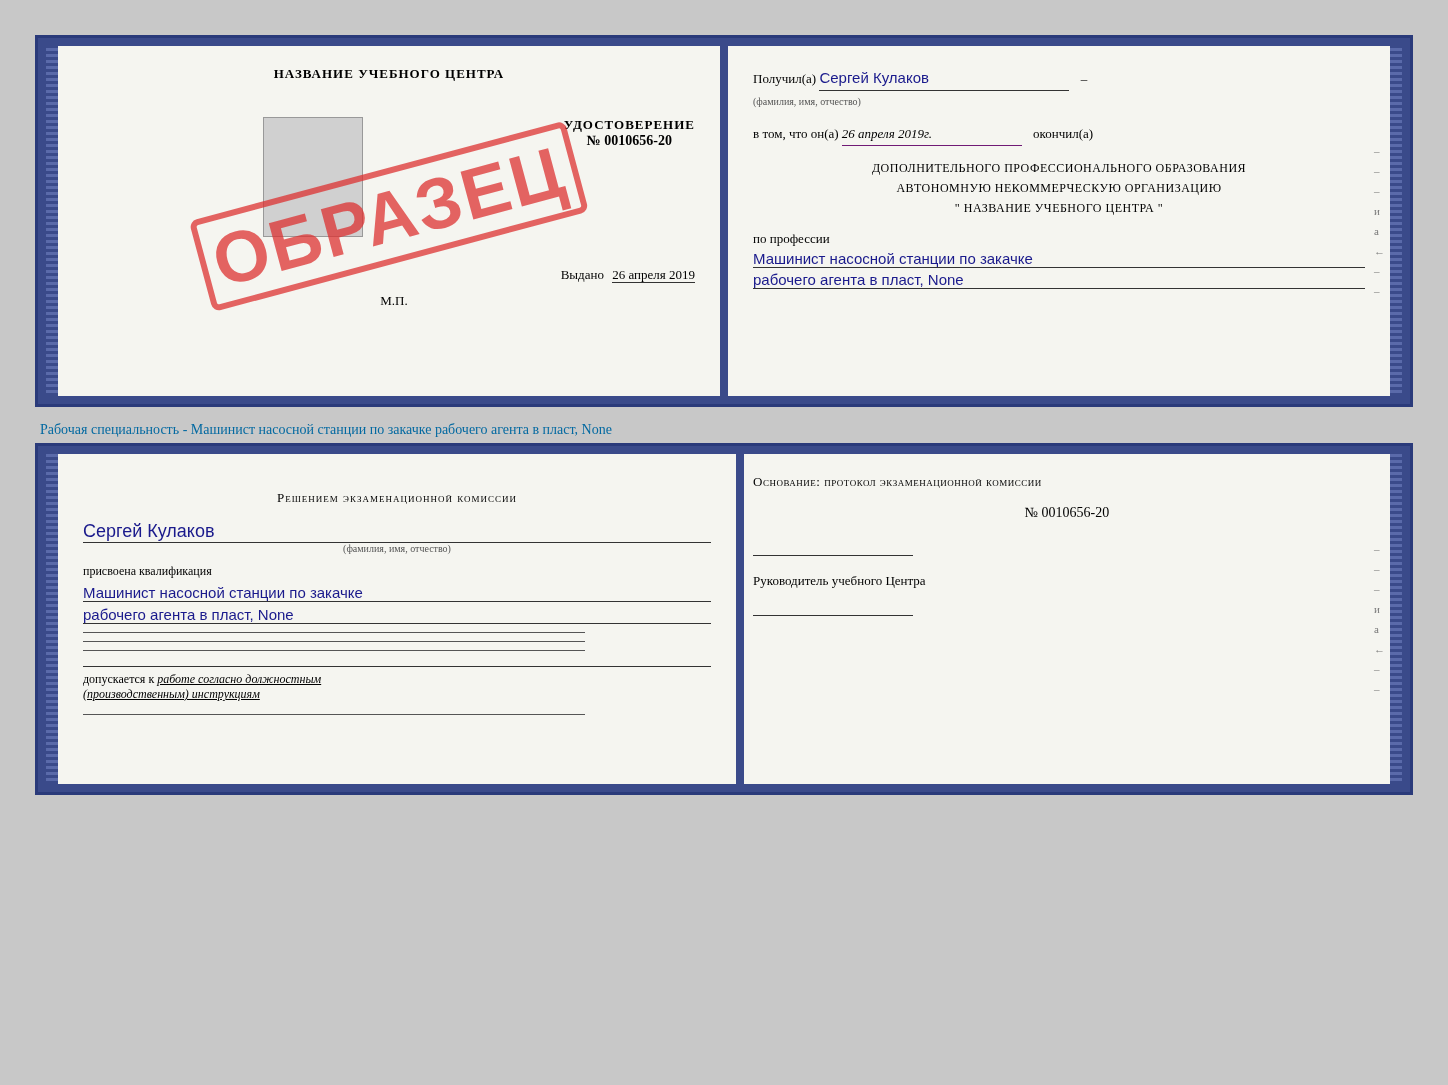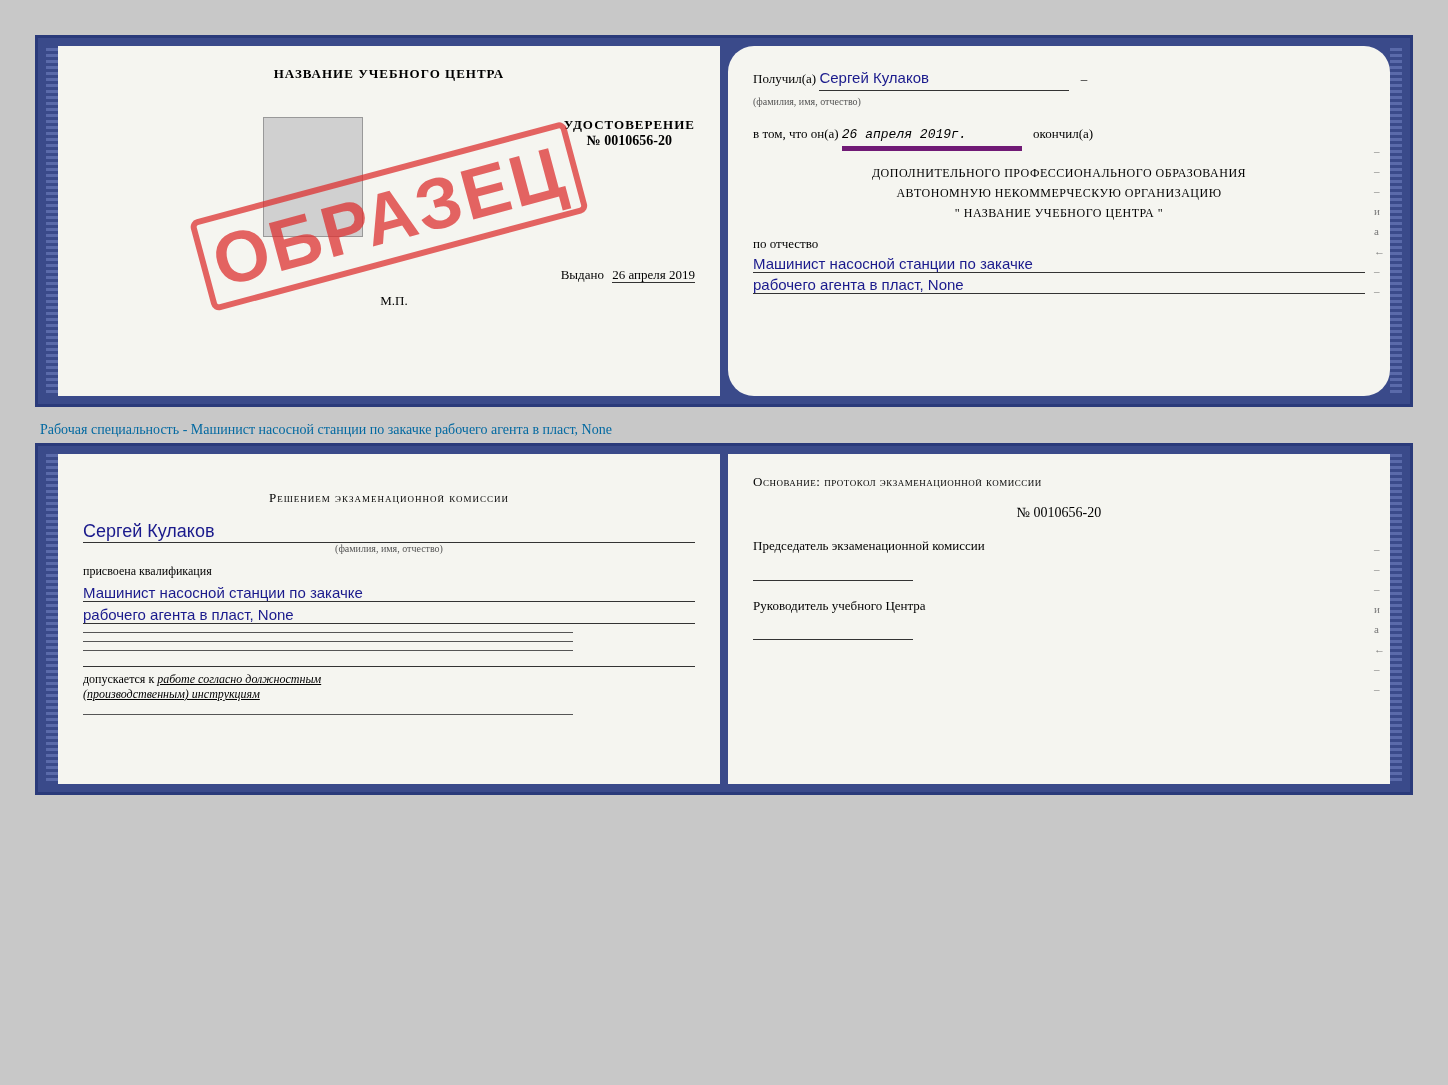--- a/index.html
+++ b/index.html
@@ -133,26 +133,25 @@
       display: inline-block;
       min-width: 250px;
     }
 
     .small-label {
       font-size: 10px;
       color: #555;
     }
 
     .underline-field {
-      border-bottom: 5px solid #701a75;
+      border-bottom: 1px solid #701a75;
       display: inline-block;
       min-width: 180px;
       font-style: italic;
       font-size: 13px;
-      font-family: Liberation Mono, monospace;
     }
 
     .centered-text {
       text-align: center;
       text-transform: uppercase;
       font-size: 12px;
       letter-spacing: 0.5px;
       line-height: 1.7;
     }
 
@@ -190,21 +189,21 @@
       background: #f5f5f0;
       flex: 1;
       padding: 36px 25px;
       margin-right: 4px;
       min-height: 330px;
     }
 
     .bottom-right-page {
       background: #f5f5f0;
       flex: 1;
-      padding: 20px 25px;
+      padding: 20px 9px;
       margin-left: 4px;
       min-height: 330px;
     }
 
     .decision-text {
       font-size: 13px;
       text-align: center;
       letter-spacing: 1px;
       font-variant: small-caps;
       margin-bottom: 15px;
@@ -343,42 +342,42 @@
 
       <div class="stamp-obrazec">ОБРАЗЕЦ</div>
 
       <div class="vydano-line">
         <span>Выдано</span>
         <span style="margin-left:5px; border-bottom:1px solid #333; font-size:13px;">26 апреля 2019</span>
       </div>
       <div class="mp-line">М.П.</div>
     </div>
 
-    <div class="cert-page cert-page-right" style="position:relative;border-radius:26px;">
+    <div class="cert-page cert-page-right" style="position:relative;">
       <div class="right-line">
         <span>Получил(а)</span>
         <span class="handwritten">Сергей Кулаков</span>
         <span style="margin: 0 8px; font-size:13px;">–</span>
         <br>
         <span class="small-label">(фамилия, имя, отчество)</span>
       </div>
 
       <div class="right-line">
         <span>в том, что он(а)</span>
         <span class="underline-field">26 апреля 2019г.</span>
         <span style="margin-left:8px;">окончил(а)</span>
       </div>
 
       <div class="centered-text">
         <div>ДОПОЛНИТЕЛЬНОГО ПРОФЕССИОНАЛЬНОГО ОБРАЗОВАНИЯ</div>
         <div>АВТОНОМНУЮ НЕКОММЕРЧЕСКУЮ ОРГАНИЗАЦИЮ</div>
         <div>"  НАЗВАНИЕ УЧЕБНОГО ЦЕНТРА  "</div>
       </div>
 
-      <div class="profession-line" style="margin-top:12px;">по отчество</div>
+      <div class="profession-line" style="margin-top:12px;">по профессии</div>
       <span class="handwritten-profession">Машинист насосной станции по закачке</span>
       <span class="handwritten-profession">рабочего агента в пласт, None</span>
 
       <div class="right-side-marks">
         <span>–</span>
         <span>–</span>
         <span>–</span>
         <span>и</span>
         <span>а</span>
         <span>←</span>
@@ -420,24 +419,20 @@
       <div style="border-bottom:1px solid #555; margin: 12px 0; width:80%;"></div>
     </div>
 
     <div class="bottom-right-page" style="position:relative;">
       <div class="osnование-text">Основание:  протокол  экзаменационной  комиссии</div>
 
       <div class="protocol-num">№  0010656-20</div>
 
 
       <div class="predsedatel-block">
-        <div class="predsedatel-text">
-          <span>Председатель экзаменационной
-комиссии</span>
-        </div>
         <div class="sig-line"></div>
       </div>
 
       <div class="rukovoditel-text">
         <span>Руководитель учебного
 Центра</span>
         <div class="sig-line"></div>
       </div>
 
       <div class="right-side-marks">

